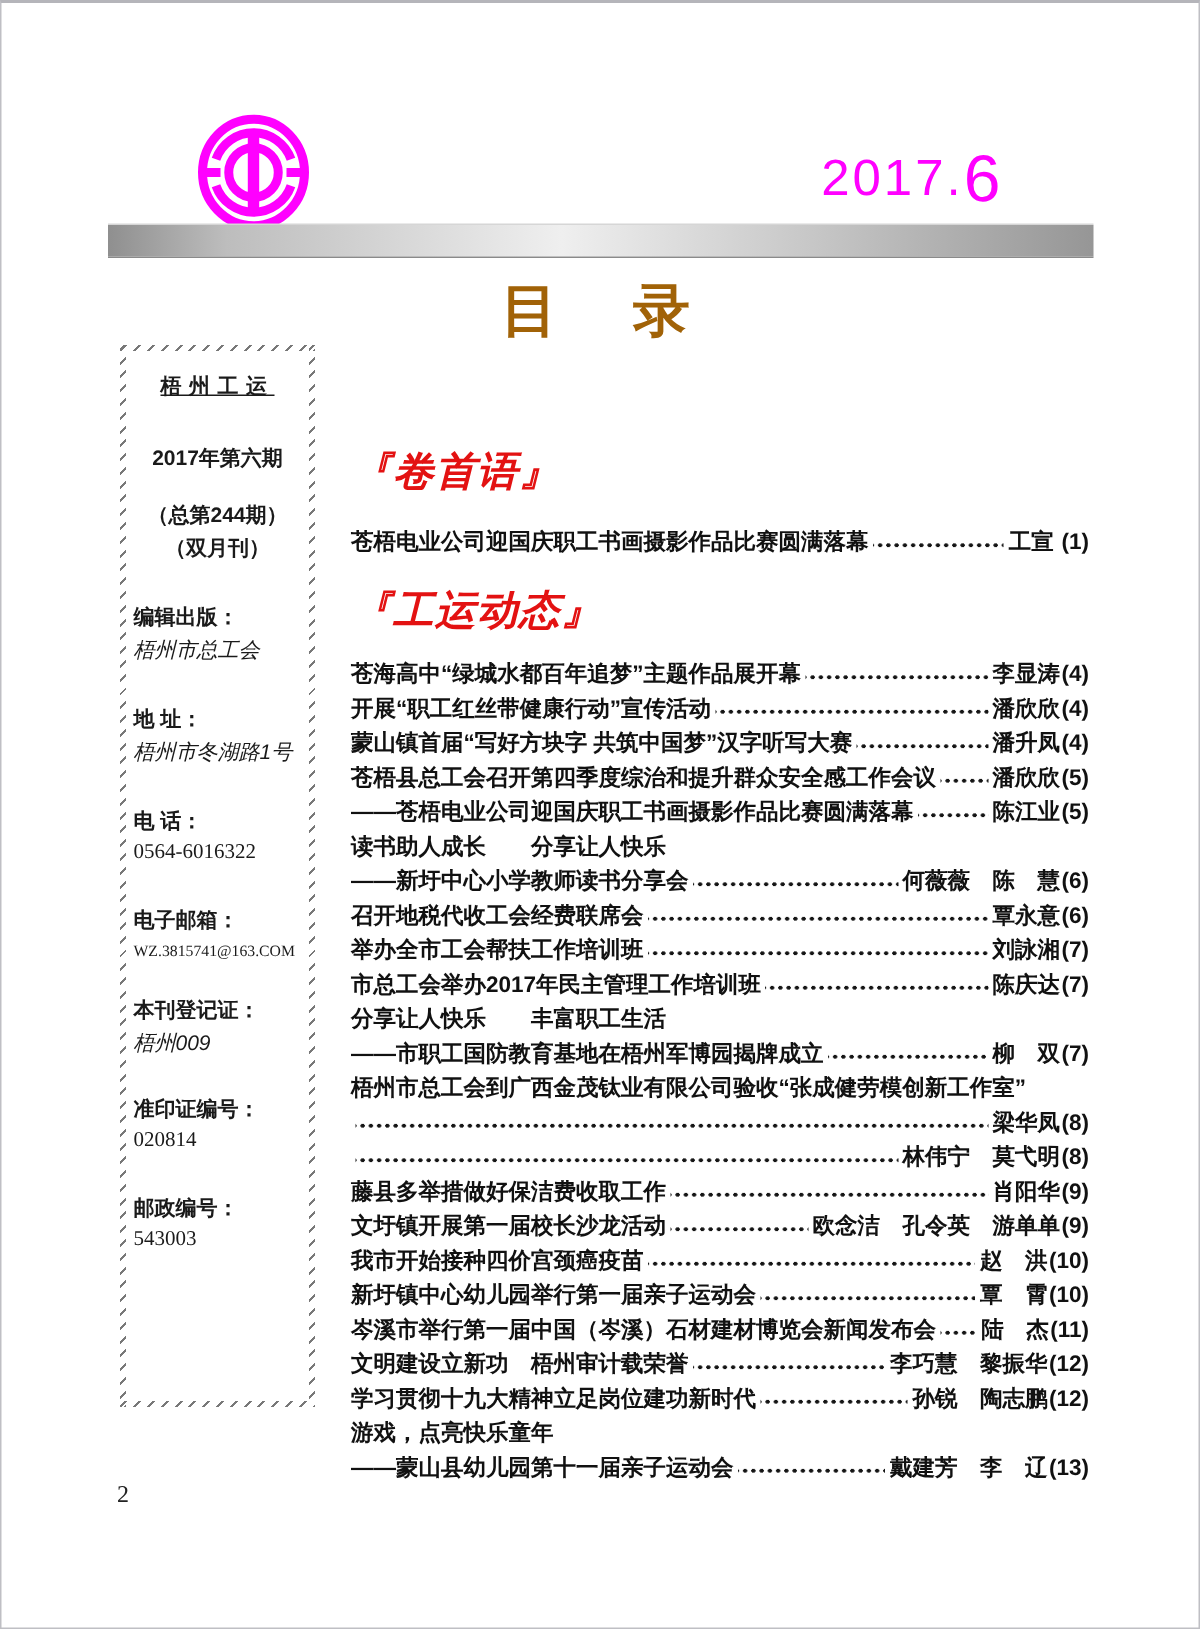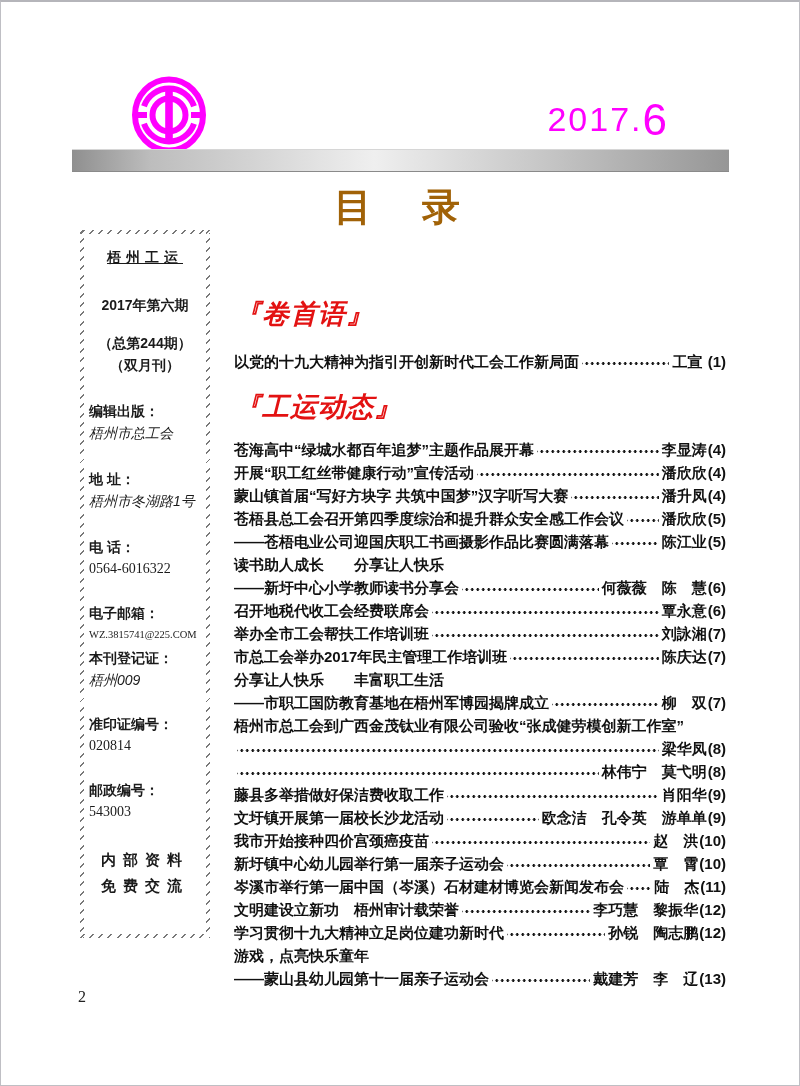--- a/index.html
+++ b/index.html
@@ -34,21 +34,21 @@
   .zz-v{top:0;bottom:0;width:4px;background:repeating-linear-gradient(315deg,#787878 0 1.4px,transparent 1.4px 6.5px);}
   .zz-top{top:0;} .zz-bottom{bottom:0;} .zz-left{left:0;} .zz-right{right:0;}
   .sb-line{line-height:22px;white-space:pre;}
   .sb-center{text-align:center;}
   .sb-bold{font-weight:bold;}
   .sb-journal{letter-spacing:5px;margin-bottom:26px;text-decoration:underline;}
   .sb-issue{margin-bottom:16px;}
   .sb-total{}
   .sb-freq{margin-bottom:24px;}
   .sb-block{margin-bottom:24px;}
-  .sb-block.tight{margin-bottom:1px;}
+  .sb-block.tight{margin-bottom:16px;}
   .sb-block.mid{margin-bottom:22px;}
   .sb-label{font-weight:bold;line-height:22px;white-space:pre;}
   .sb-value{line-height:22px;font-family:"Liberation Serif","DejaVu Serif",serif;white-space:pre;}
   .sb-value.cjk{font-family:"Liberation Sans","DejaVu Sans",sans-serif;font-style:italic;}
   .sb-email{font-size:10.5px;letter-spacing:0;}
   .sb-note{margin-top:14px;line-height:26px;font-weight:bold;font-size:15px;
            text-align:center;letter-spacing:7px;}
   
   .main{position:absolute;left:233px;top:258px;width:492px;color:#111;margin-top:36px;}
   .sec-title{
@@ -119,52 +119,48 @@
       <div class="sb-value cjk" data-name="address-value">梧州市冬湖路1号</div>
     </div>
 
     <div class="sb-block mid" data-name="phone-block">
       <div class="sb-label" data-name="phone-label">电 话：</div>
       <div class="sb-value" data-name="phone-value">0564-6016322</div>
     </div>
 
     <div class="sb-block tight" data-name="email-block">
       <div class="sb-label" data-name="email-label">电子邮箱：</div>
-      <div class="sb-value sb-email" data-name="email-value">WZ.3815741@225.COM</div>
+      <div class="sb-value sb-email" data-name="email-value">WZ.3815741@163.COM</div>
     </div>
 
     <div class="sb-block mid" data-name="license-block">
       <div class="sb-label" data-name="license-label">本刊登记证：</div>
       <div class="sb-value cjk" data-name="license-value">梧州009</div>
     </div>
 
     <div class="sb-block mid" data-name="permit-block">
       <div class="sb-label" data-name="permit-label">准印证编号：</div>
       <div class="sb-value" data-name="permit-value">020814</div>
     </div>
 
     <div class="sb-block" data-name="postal-block">
       <div class="sb-label" data-name="postal-label">邮政编号：</div>
       <div class="sb-value" data-name="postal-value">543003</div>
     </div>
 
-    <div class="sb-note" data-name="internal-material-note">
-      <div data-name="note-line-1">内部资料</div>
-      <div data-name="note-line-2">免费交流</div>
-    </div>
   </aside>
 
   <main class="main" data-name="toc-main">
     <div id="toc-sections" data-name="toc-sections">
         <section data-name="toc-section">
           <h2 class="sec-title" data-name="section-title">『卷首语』</h2>
           <div class="entries" data-name="section-entries">
             <div class="entry" data-name="toc-entry">
               <div class="row" data-name="toc-entry-line">
-                <span class="t" data-name="entry-title">以党的十九大精神为指引开创新时代工会工作新局面</span>
+                <span class="t" data-name="entry-title">苍梧电业公司迎国庆职工书画摄影作品比赛圆满落幕</span>
                 <span class="leader" data-name="dot-leader"></span>
                 <span class="a" data-name="entry-authors">工宣 </span>
                 <span class="p" data-name="entry-page-number">(1)</span>
               </div>
             </div>
           </div>
         </section>
         <section data-name="toc-section">
           <h2 class="sec-title" data-name="section-title">『工运动态』</h2>
           <div class="entries" data-name="section-entries">

